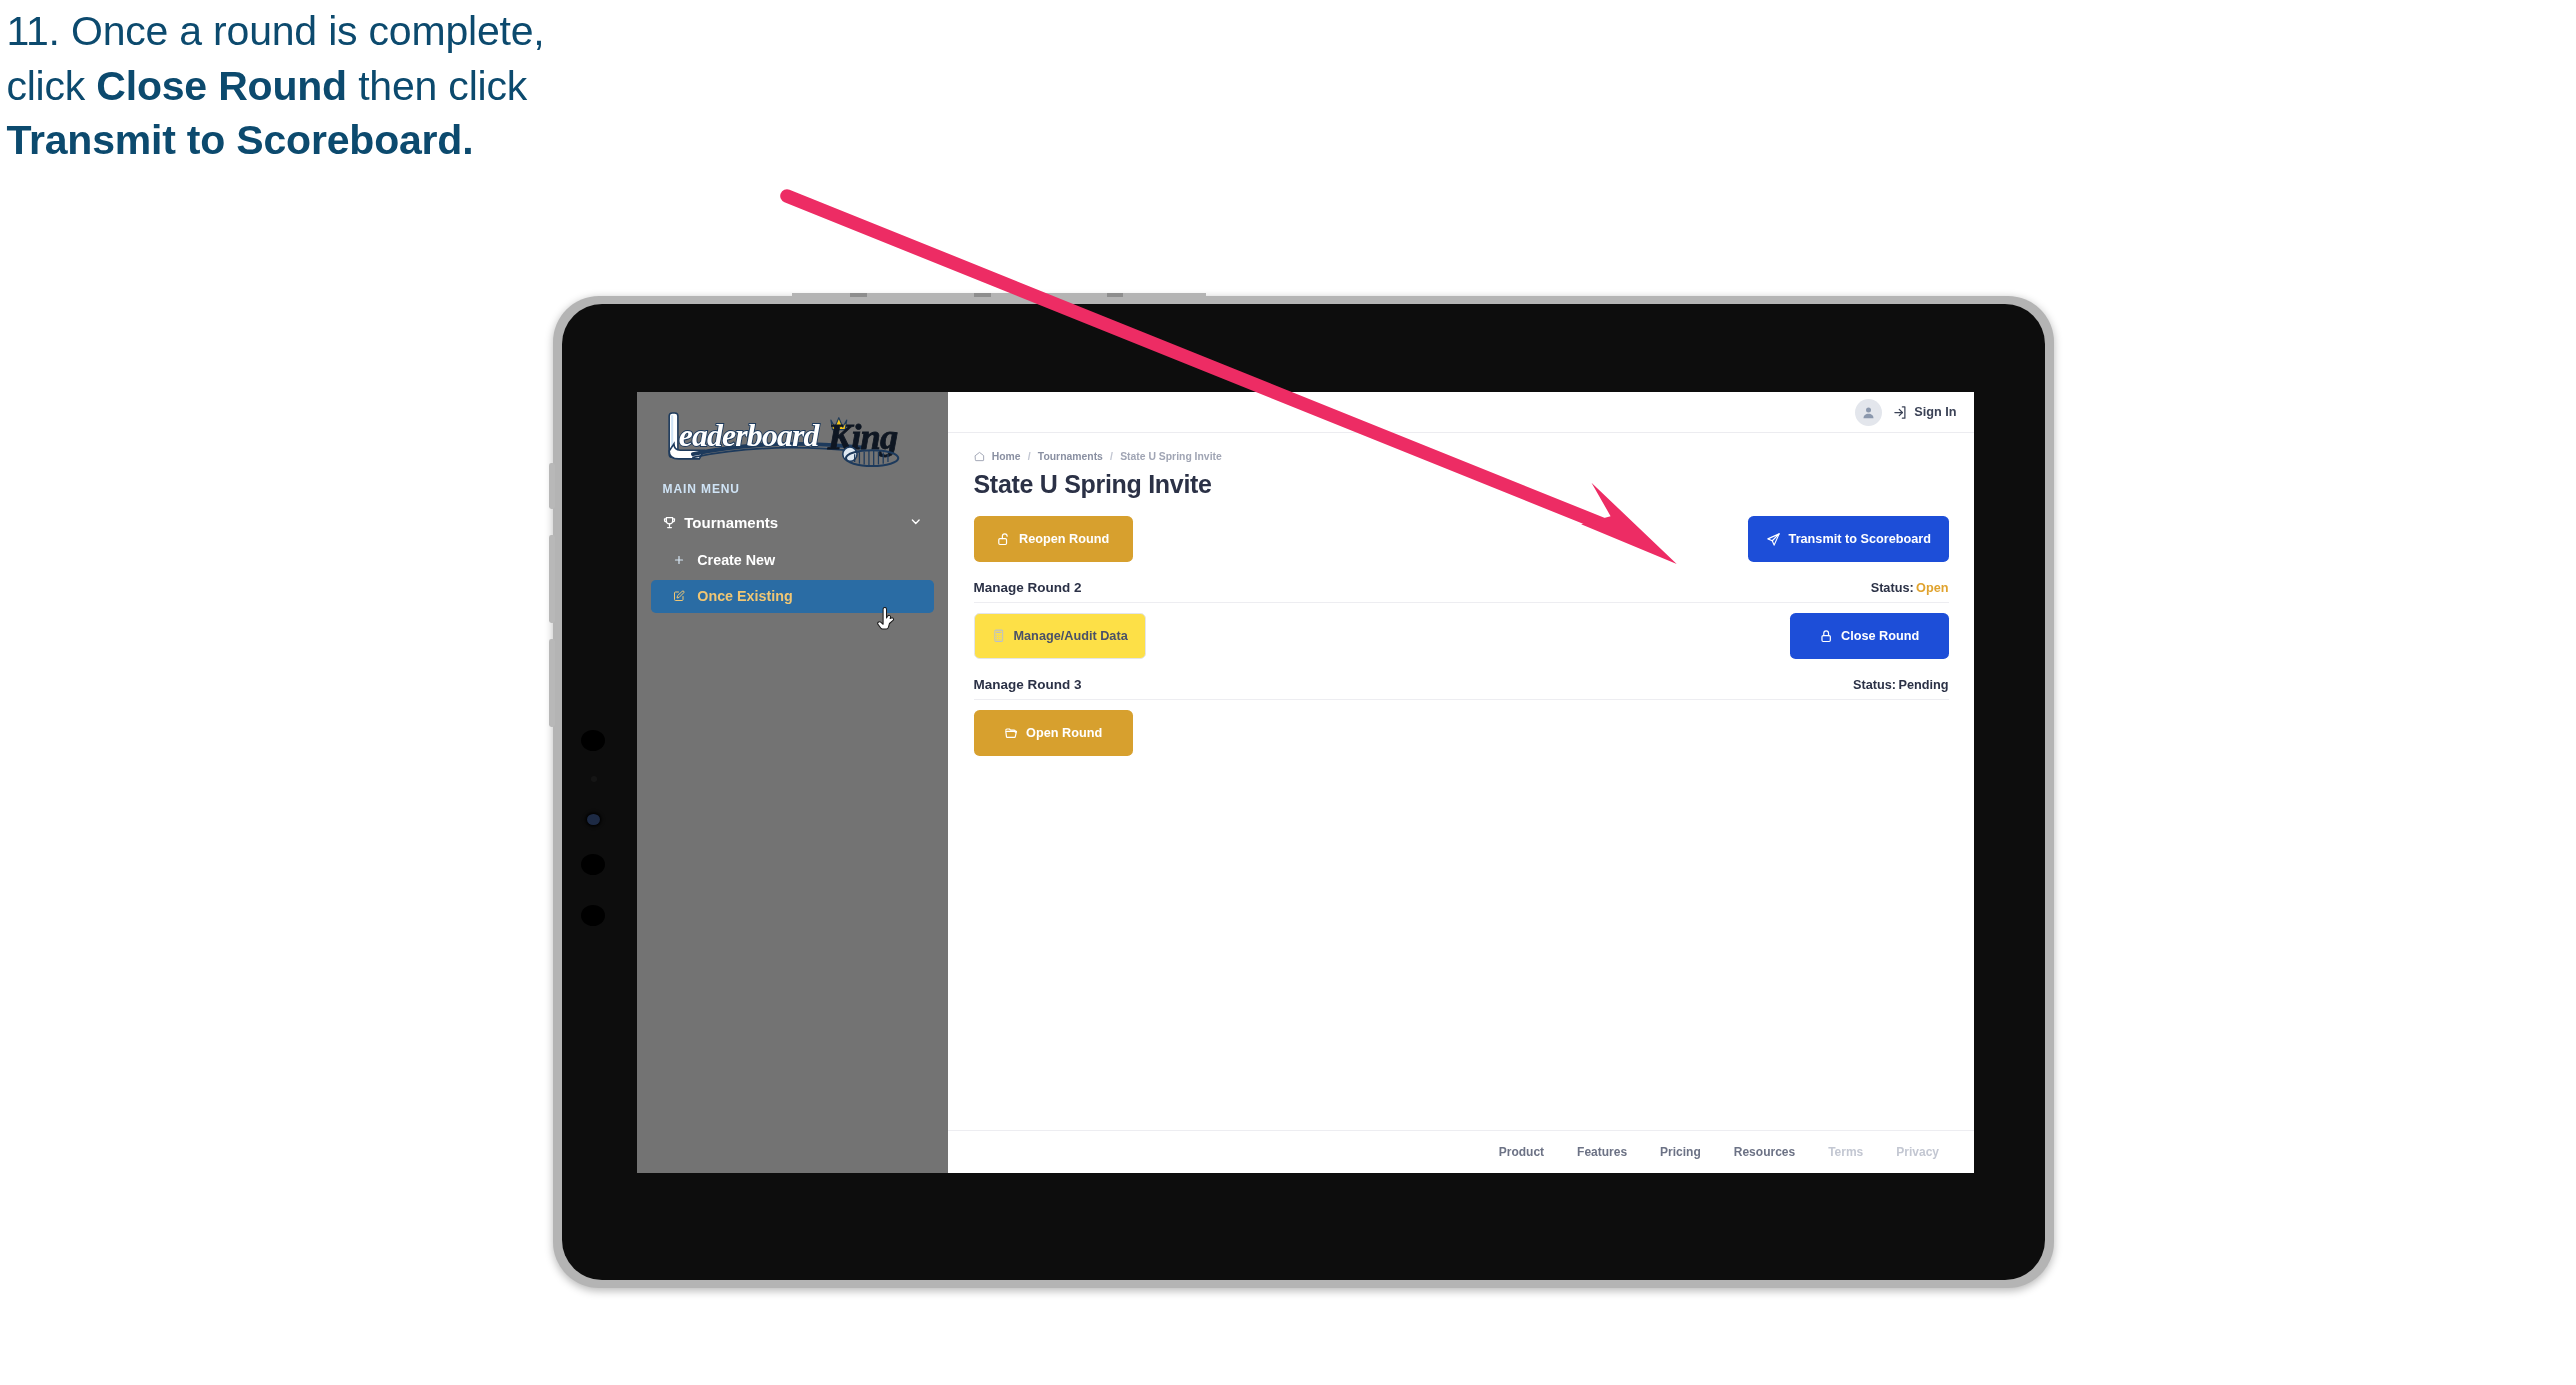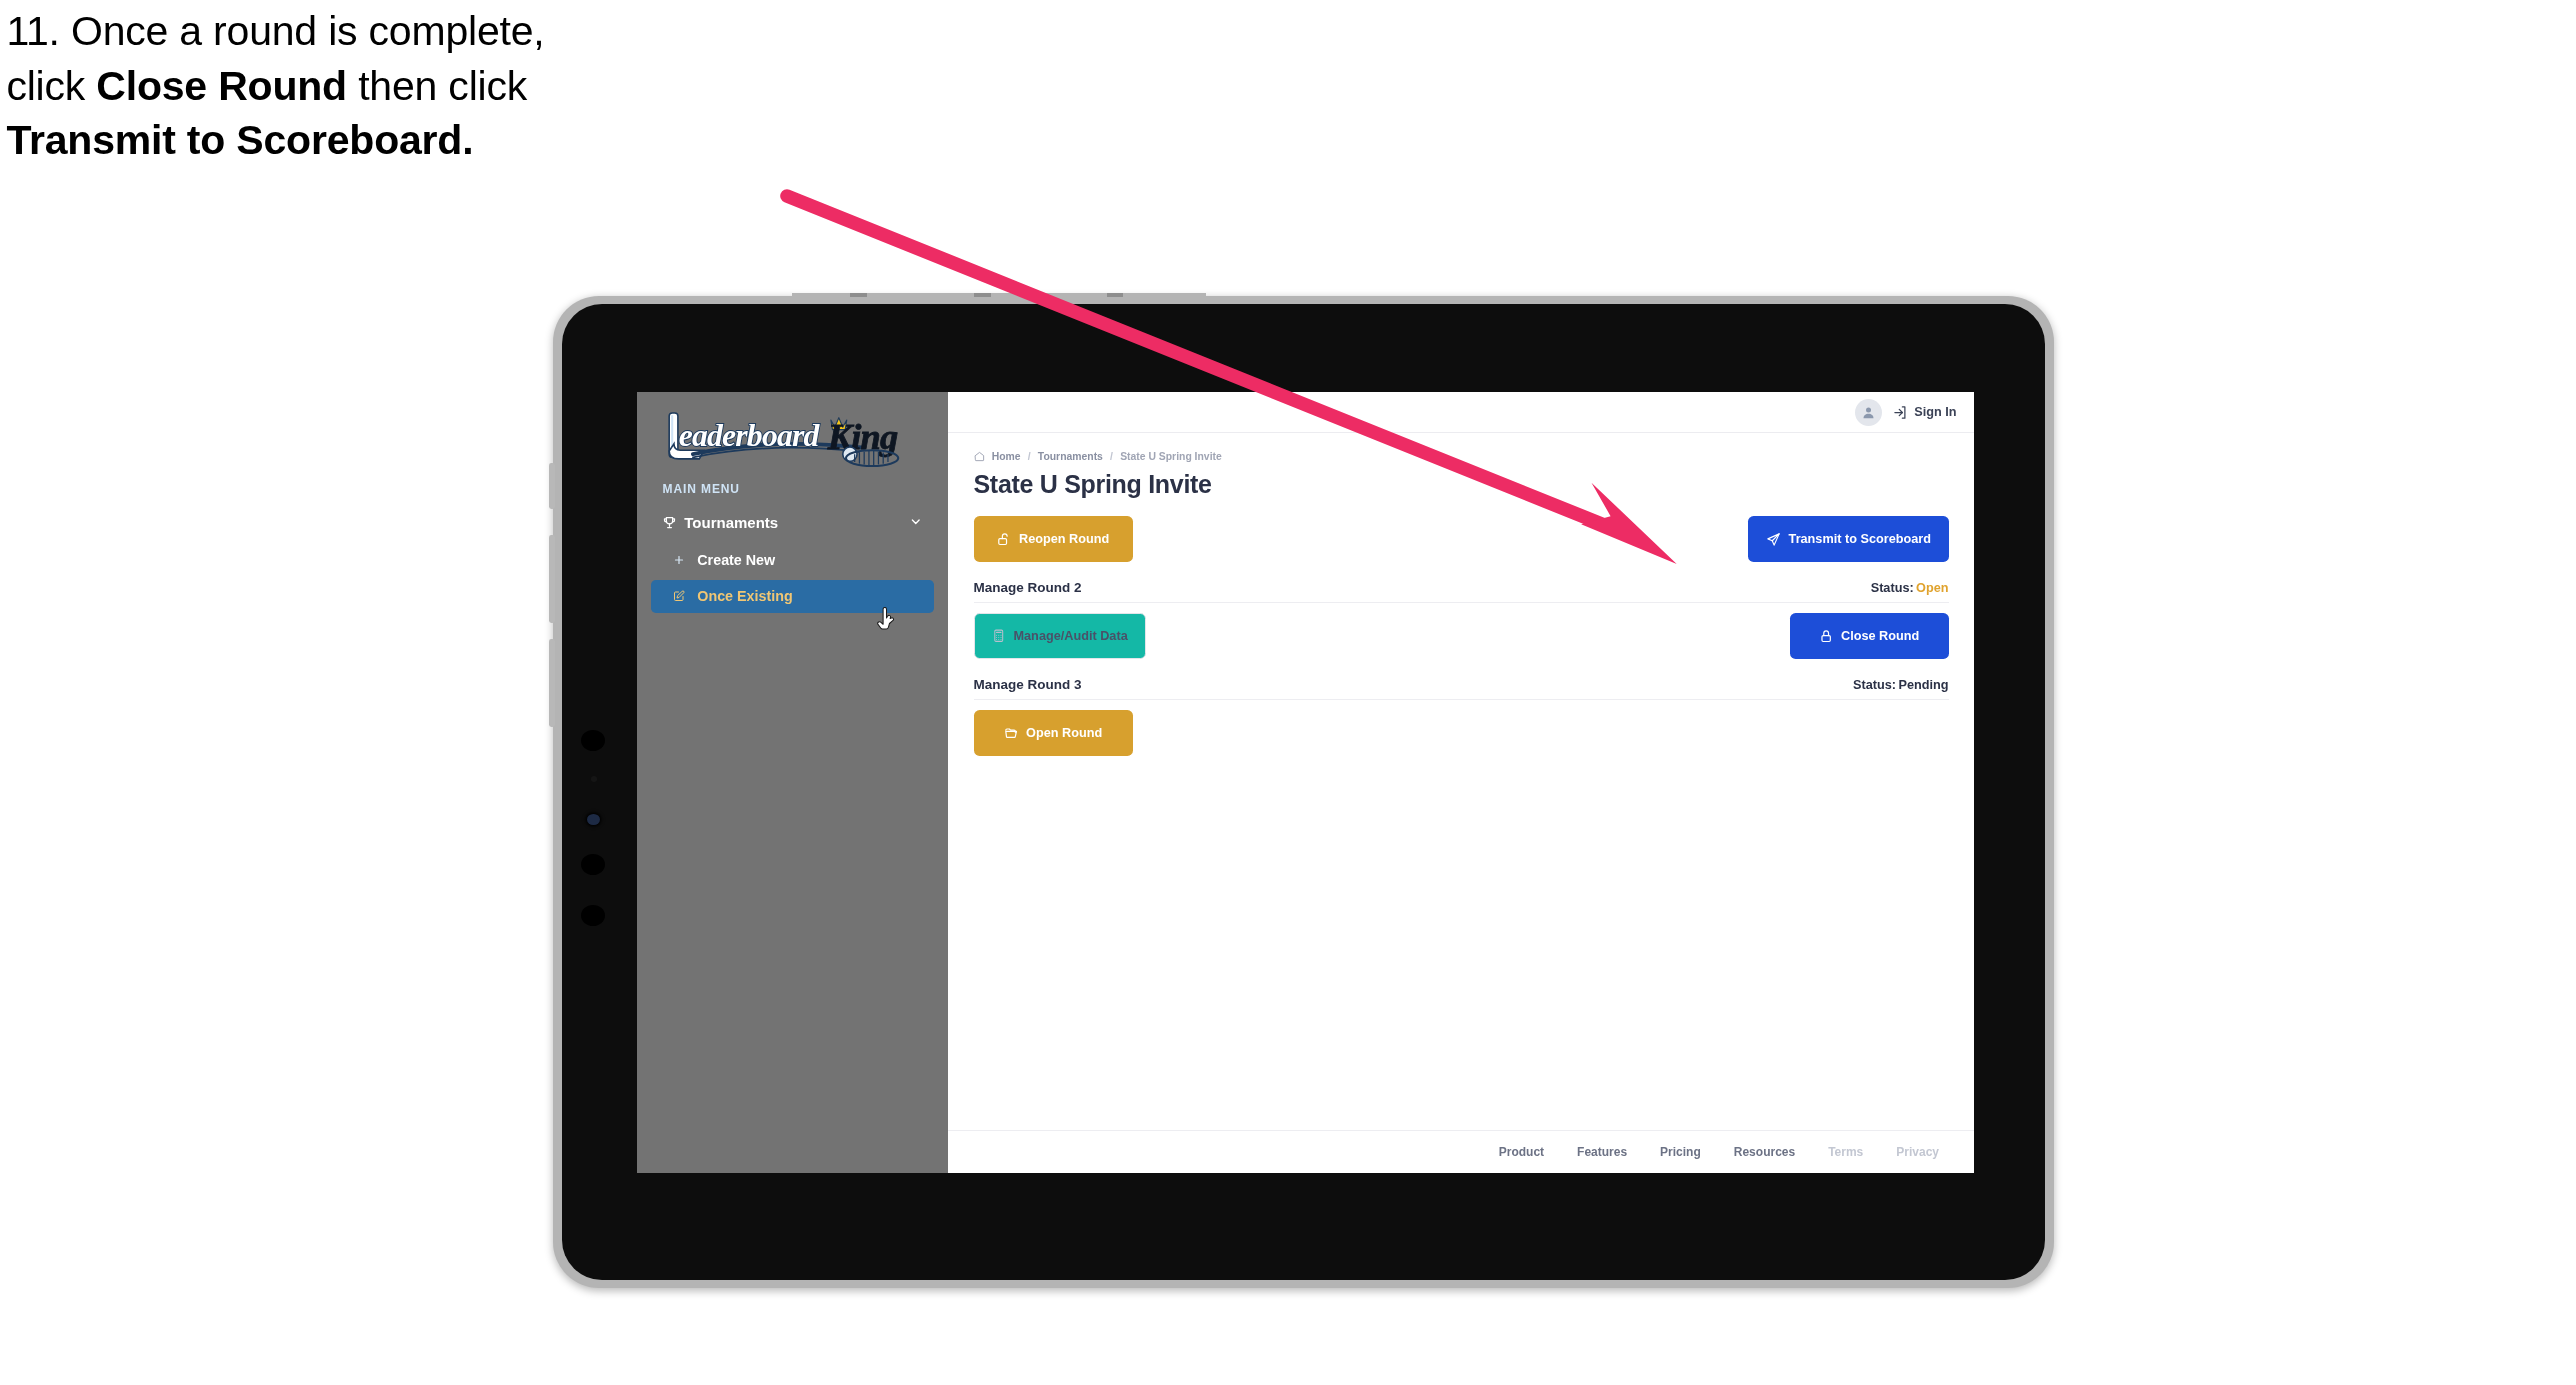--- a/index.html
+++ b/index.html
@@ -11,21 +11,21 @@
   }
   #stage { position: relative; width: 2576px; height: 1386px; background: #fff; }
 
   
   .caption {
     position: absolute;
     left: 6.4px; top: 11px;
     width: 844px;
     font-size: 41px;
     line-height: 1.0;
-    color: #000000;
+    color: #0c4a6e;
     letter-spacing: -0.2px;
   }
   .caption .ln { display: block; margin-bottom: 13.5px; white-space: nowrap; }
   .caption b { font-weight: 700; }
 
   
   #tablet {
     position: absolute;
     left: 553px; top: 296px;
     width: 1501px; height: 992px;
@@ -121,21 +121,21 @@
   .round-actions { display: flex; align-items: center; justify-content: space-between; margin-top: 10.4px; }
 
   .btn {
     display: inline-flex; align-items: center; justify-content: center; gap: 8px;
     height: 46px; padding: 0 17.5px; border-radius: 5.6px;
     font-size: 12.7px; font-weight: 700; border: none; cursor: pointer;
     font-family: "Liberation Sans", sans-serif;
   }
   .btn-gold  { background: #d7a02e; color: #fff; min-width: 159px; }
   .btn-blue  { background: #1d4ed8; color: #fff; min-width: 159px; }
-  .btn-ghost { background: #14b8a6; color: #4a5168; border: 0.8px solid #e3e5ea; min-width: 159px; font-weight: 600; }
+  .btn-ghost { background: #fde047; color: #4a5168; border: 0.8px solid #e3e5ea; min-width: 159px; font-weight: 600; }
   .btn svg { flex: 0 0 auto; }
 
   #footer {
     height: 43px; border-top: 0.8px solid #ededf1;
     display: flex; align-items: center; justify-content: flex-end;
     gap: 33px; padding-right: 35px;
     font-size: 12px; font-weight: 700;
   }
   .flink { color: #6c7285; }
   .flink.muted { color: #c3c7d2; }

